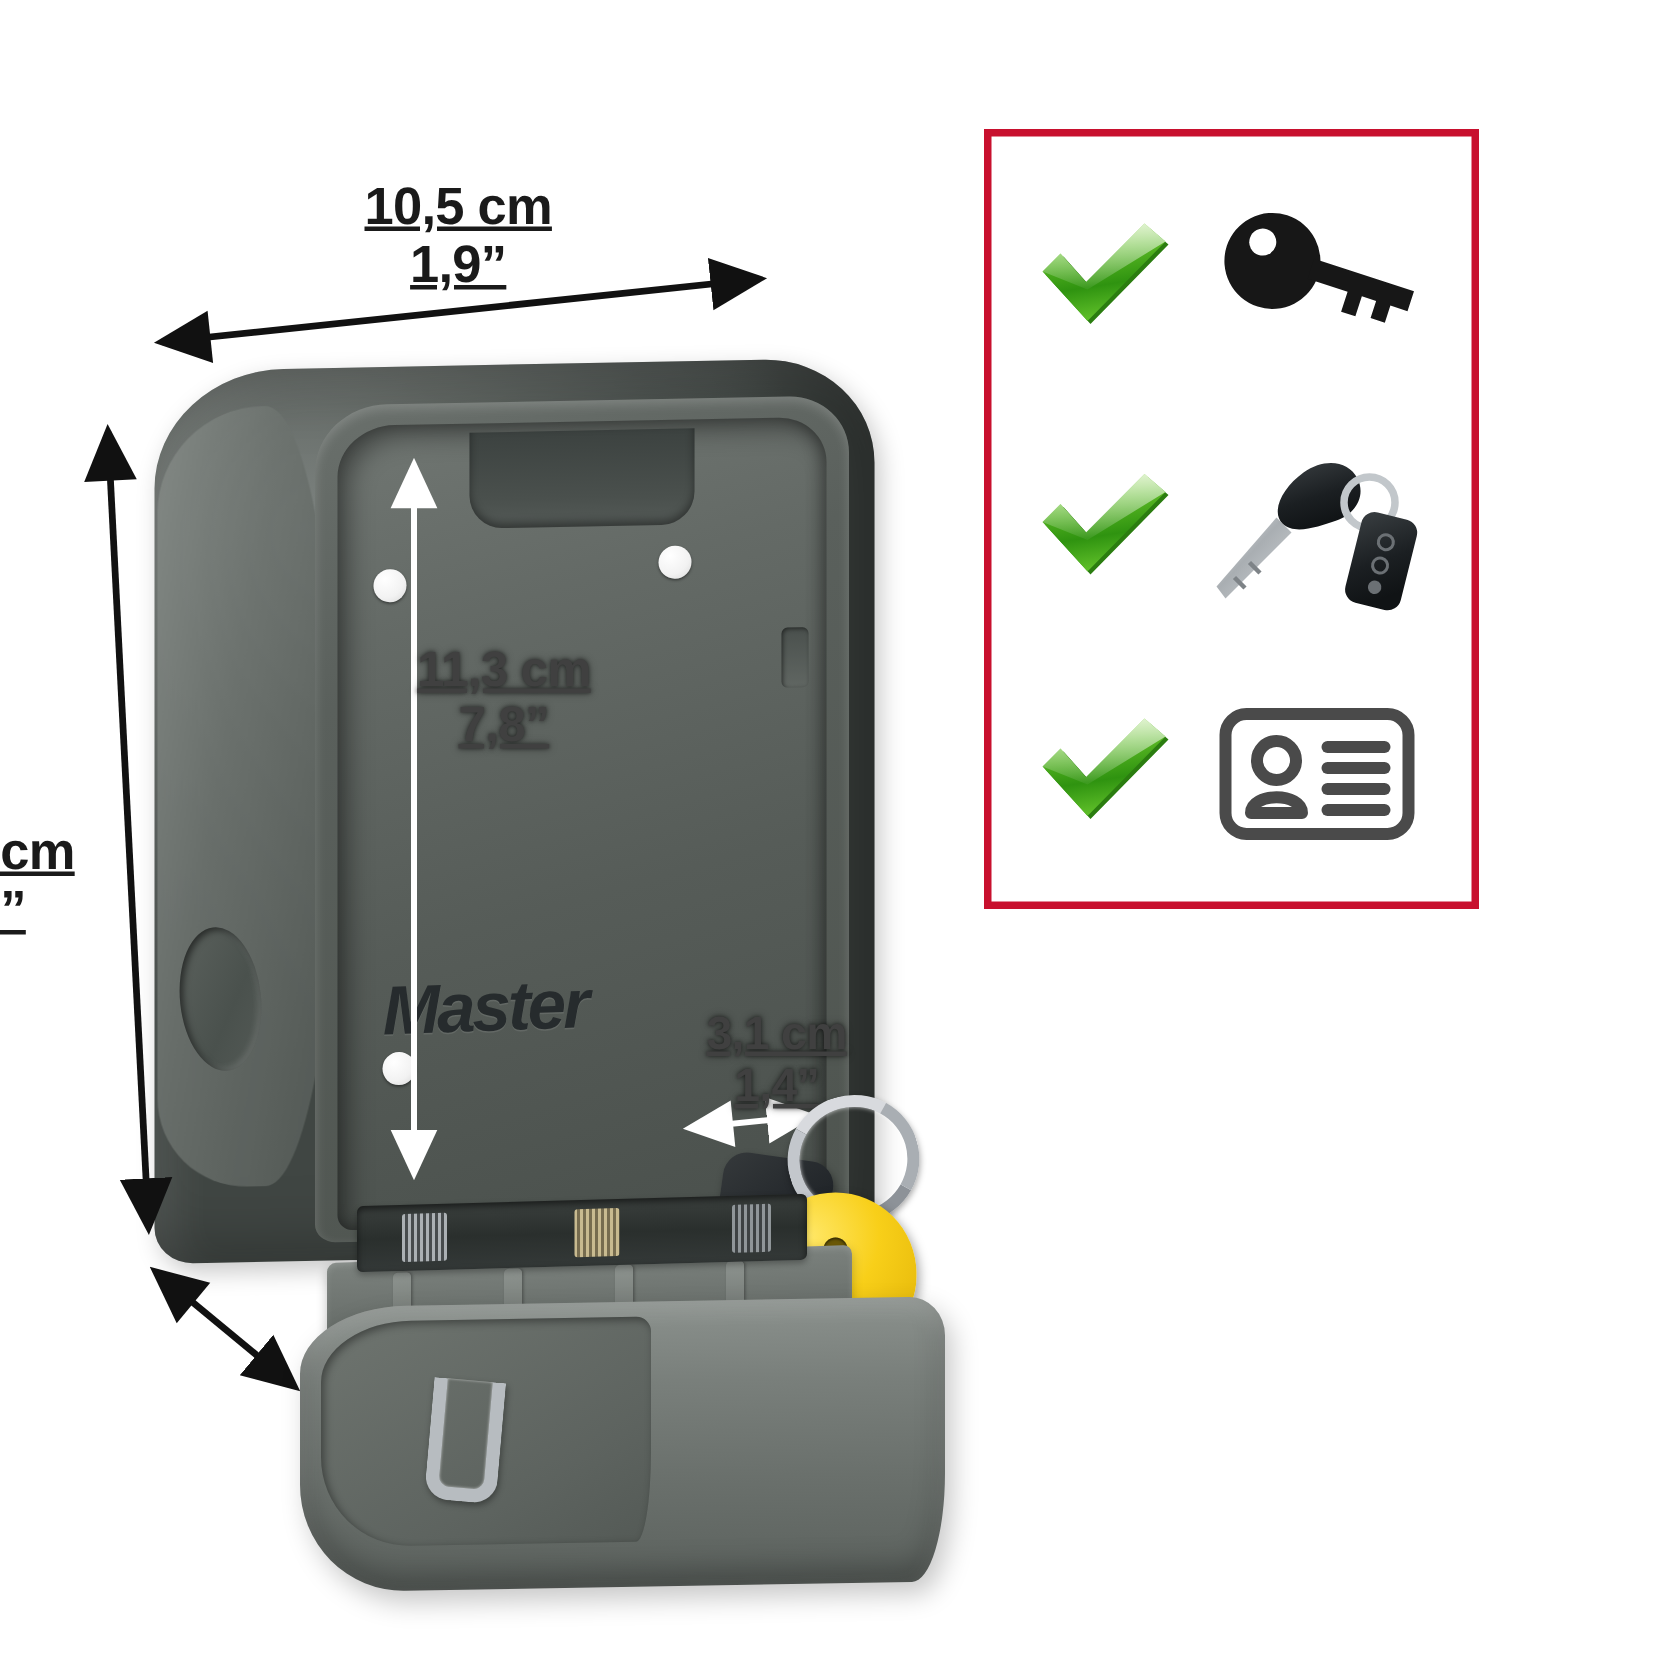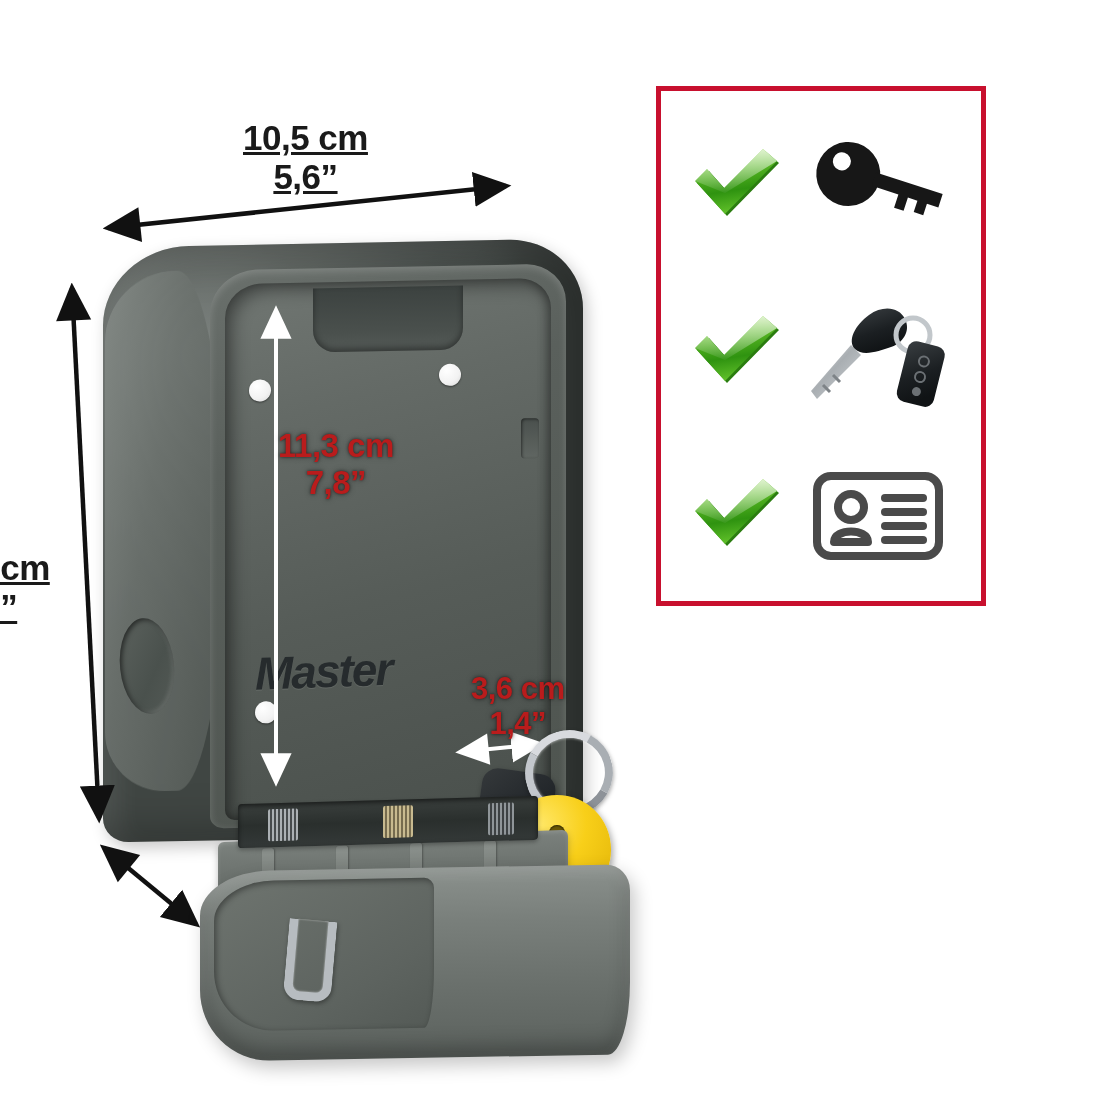--- a/index.html
+++ b/index.html
@@ -24,22 +24,23 @@
     font-weight: bold;
     text-align: center;
     line-height: 1.12;
     white-space: nowrap;
     letter-spacing: -0.5px;
   }
   .dim-label .cm { display: block; }
   .dim-label .inch { display: block; }
   .dim-dark { color: #1a1a1a; text-decoration: underline; }
   .dim-light {
-    color: #b91c1c;
+    color: #404040;
     text-shadow: 0 0 3px rgba(0,0,0,.55), 0 0 6px rgba(0,0,0,.35);
+    text-decoration: underline;
   }
 
   
   .overlay {
     position: absolute;
     left: 0; top: 0;
     width: 1120px;
     height: 1120px;
     pointer-events: none;
   }
@@ -464,35 +465,35 @@
 
     <line x1="276" y1="310" x2="276" y2="782" stroke="#ffffff" stroke-width="4" marker-start="url(#ahLightStart)" marker-end="url(#ahLight)"></line>
 
     <line x1="460" y1="752" x2="540" y2="744" stroke="#ffffff" stroke-width="4" marker-start="url(#ahLightStart)" marker-end="url(#ahLight)"></line>
 
     <line x1="258" y1="824" x2="532" y2="798" stroke="#ffffff" stroke-width="4" marker-start="url(#ahLightStart)" marker-end="url(#ahLight)"></line>
   </svg>
 
   <div class="dim-label dim-dark" style="left:243px; top:118px; font-size:35px;">
     <span class="cm">10,5 cm</span>
-    <span class="inch">5,6”</span>
+    <span class="inch">1,9”</span>
   </div>
 
   <div class="dim-label dim-dark" style="left:-28px; top:548px; font-size:35px; text-align:left;">
     <span class="cm">2 cm</span>
     <span class="inch">,2”</span>
   </div>
 
   <div class="dim-label dim-light" style="left:278px; top:428px; font-size:33px;">
     <span class="cm">11,3 cm</span>
     <span class="inch">7,8”</span>
   </div>
 
   <div class="dim-label dim-light" style="left:471px; top:672px; font-size:31px;">
-    <span class="cm">3,6 cm</span>
+    <span class="cm">3,1 cm</span>
     <span class="inch">1,4”</span>
   </div>
 
   <div class="dim-label dim-light" style="left:352px; top:806px; font-size:33px;">
     <span class="cm">6,4 cm</span>
     <span class="inch">2,5”</span>
   </div>
 
   <div class="feature-panel">
 

